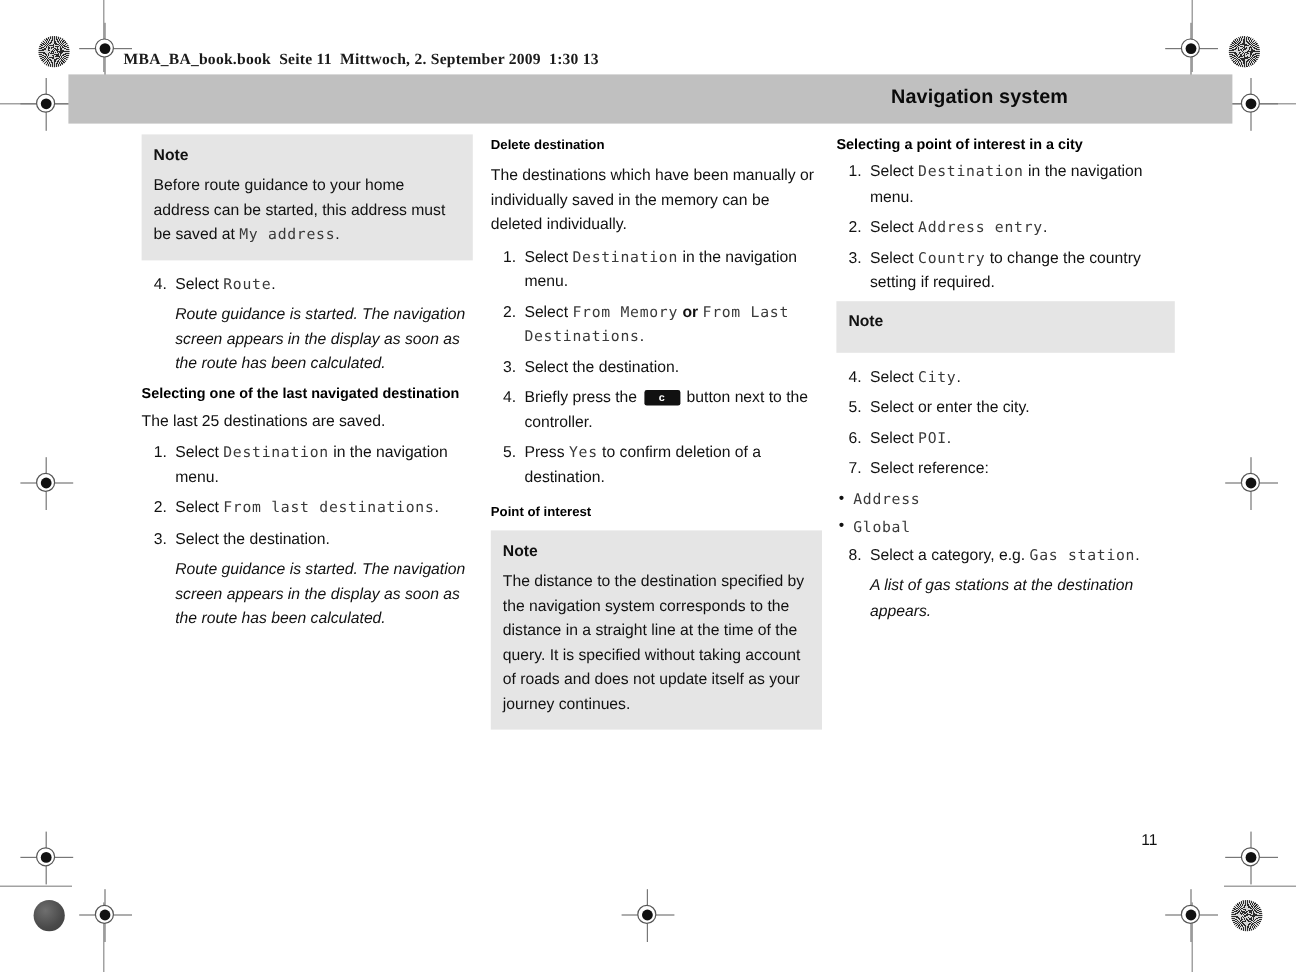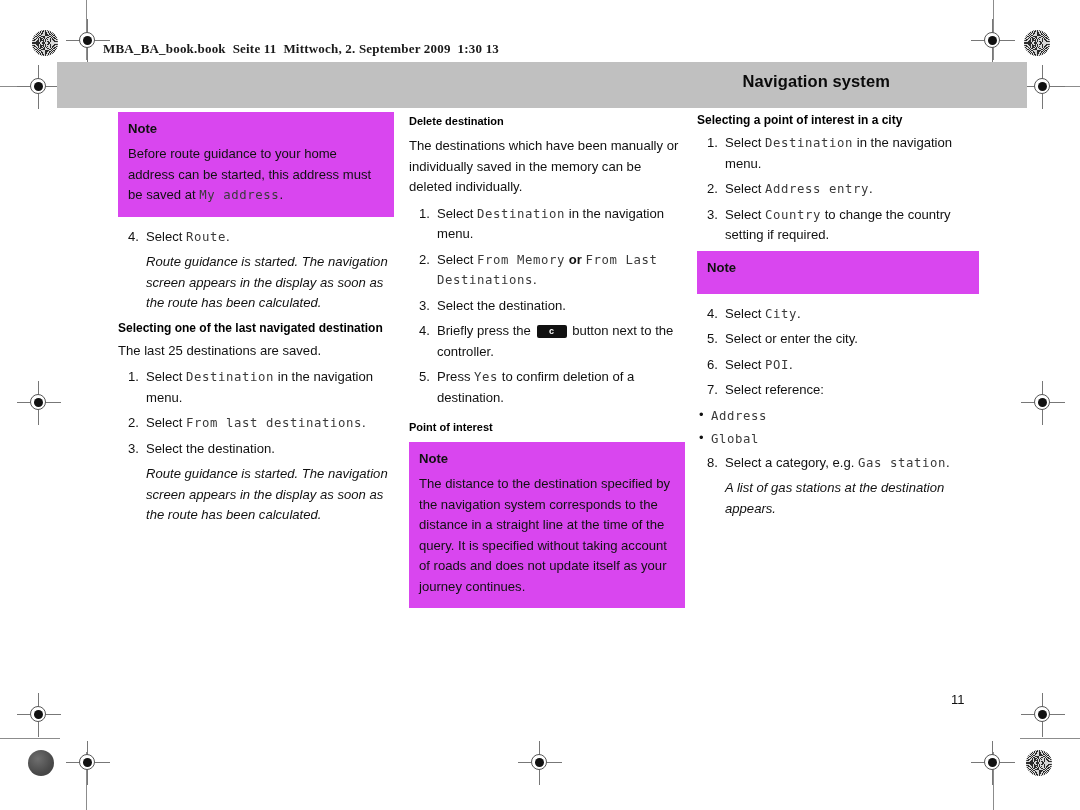--- a/index.html
+++ b/index.html
@@ -81,21 +81,21 @@
     letter-spacing: 0.2px;
     white-space: pre;
     font-weight: bold;
   }
 
   .title-bar {
     position: absolute;
     left: 57px;
     top: 62px;
     width: 970px;
-    height: 46px;
+    height: 41px;
     background: #c0c0c0;
   }
   .title-bar .title-text {
     position: absolute;
     right: 137px;
     top: 10px;
     font-size: 16.5px;
     font-weight: bold;
     letter-spacing: 0.1px;
     color: #0b0b0b;
@@ -145,21 +145,21 @@
     margin: 0 0 6px 0;
   }
   p.cont {
     margin: 0 0 6px 0;
     padding-left: 28px;
     font-style: italic;
   }
 
   
   .note {
-    background: #d946ef;
+    background: #e5e5e5;
     padding: 9px 10px 11px 10px;
     box-sizing: border-box;
     margin: 0 0 10px 0;
   }
   .note .note-title {
     font-size: 13.1px;
     font-weight: bold;
     margin: 0 0 7px 0;
     line-height: 16px;
   }

